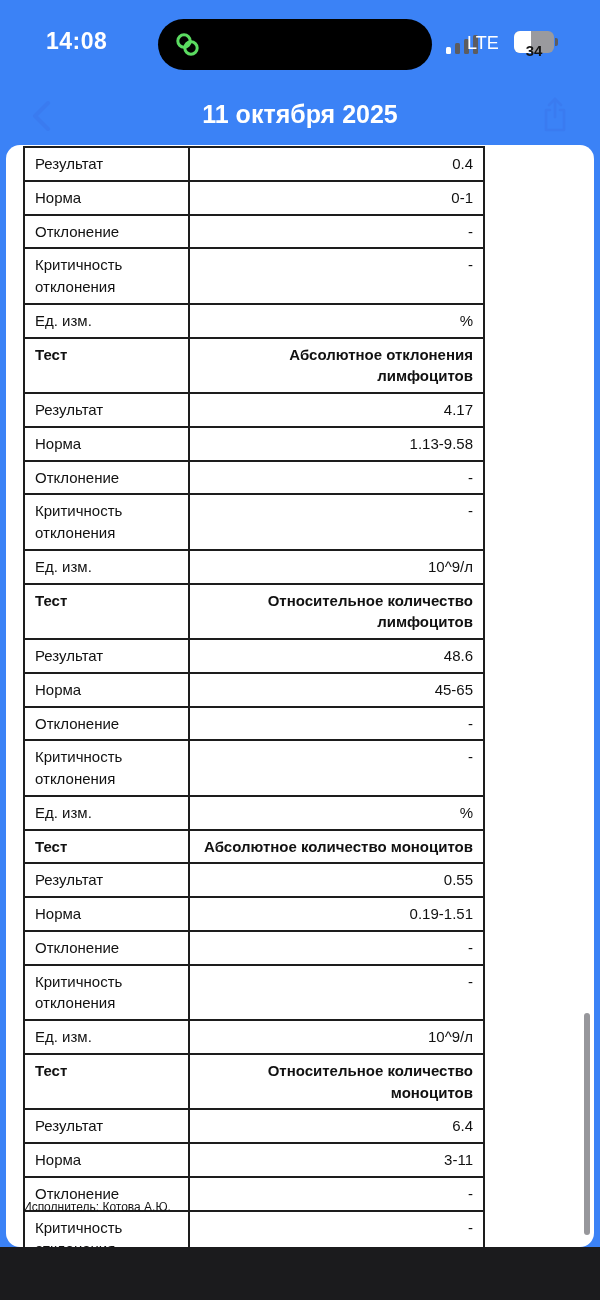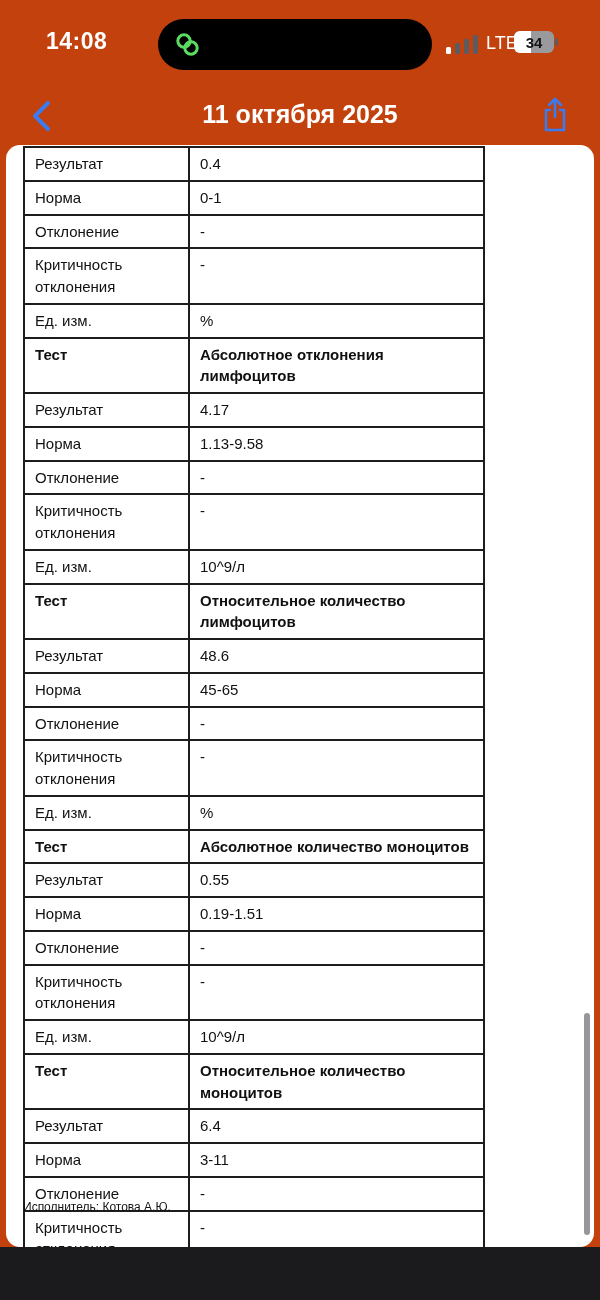--- a/index.html
+++ b/index.html
@@ -5,48 +5,48 @@
   * { margin: 0; padding: 0; box-sizing: border-box; }
   html, body { width: 600px; }
   body {
     font-family: "Liberation Sans", "DejaVu Sans", sans-serif;
     background: #1b1b1d;
     width: 600px;
     height: 1300px;
     position: relative;
     overflow: hidden;
   }
-  .screen { position: absolute; inset: 0; width: 600px; height: 1300px; background: #c2410c; }
+  .screen { position: absolute; inset: 0; width: 600px; height: 1300px; background: #3b82f6; }
 
   
   .status-bar { position: absolute; top: 0; left: 0; width: 600px; height: 90px; }
   .status-time {
     position: absolute; left: 46px; top: 28px;
     color: #ffffff; font-size: 23px; font-weight: 700; letter-spacing: 0.5px;
   }
   .dynamic-island {
     position: absolute; left: 158px; top: 19px; width: 274px; height: 51px;
     background: #000000; border-radius: 26px;
     display: flex; align-items: center; padding-left: 15px;
   }
   .signal-bars { position: absolute; left: 446px; top: 34px; width: 40px; height: 22px; }
   .signal-bars span { position: absolute; bottom: 2px; width: 5px; border-radius: 1.5px; background: #5c5c60; }
   .signal-bars span:nth-child(1) { left: 0;  height: 7px;  background: #ffffff; }
   .signal-bars span:nth-child(2) { left: 9px;  height: 11px; }
   .signal-bars span:nth-child(3) { left: 18px; height: 15px; }
   .signal-bars span:nth-child(4) { left: 27px; height: 19px; }
-  .network-label { position: absolute; left: 486px; top: 33px; color: #ffffff; font-size: 18px; font-weight: 500; }
+  .network-label { position: absolute; left: 467px; top: 33px; color: #ffffff; font-size: 18px; font-weight: 500; }
   .battery { position: absolute; left: 514px; top: 31px; width: 44px; height: 22px; }
   .battery-body {
     position: absolute; left: 0; top: 0; width: 40px; height: 22px;
     background: #9a9a9e; border-radius: 6px; overflow: hidden;
   }
   .battery-fill { position: absolute; left: 0; top: 0; bottom: 0; width: 42%; background: #ffffff; }
   .battery-num {
-    position: absolute; left: 0; top: 0; width: 40px; height: 22px;
+    position: absolute; left: 0; top: 8px; width: 40px; height: 22px;
     display: flex; align-items: center; justify-content: center;
     color: #141414; font-size: 15px; font-weight: 700;
   }
   .battery-nub {
     position: absolute; right: 0; top: 7px; width: 3px; height: 8px;
     background: #5c5c60; border-radius: 0 2px 2px 0;
   }
 
   
   .nav-bar { position: absolute; top: 90px; left: 0; width: 600px; height: 55px; }
@@ -65,21 +65,21 @@
   table.results-table {
     position: absolute; top: 1px; left: 17px; width: 462px;
     border-collapse: collapse; table-layout: fixed;
   }
   .results-table td {
     border: 2px solid #1d1d1d;
     font-size: 15px; color: #111111;
     padding: 5px 10px; vertical-align: top; line-height: 1.45;
   }
   .results-table td.label-cell { width: 165px; text-align: left; }
-  .results-table td.value-cell { text-align: left; border-radius: 10px; }
+  .results-table td.value-cell { text-align: right; border-radius: 10px; }
   .results-table tr { height: 33px; }
   .results-table tr.tall { height: 51px; margin-top: 28px; }
   .results-table tr.bold td { font-weight: 700; }
   .doc-footer {
     position: absolute; left: 17px; top: 1055px;
     font-size: 12px; color: #141414;
   }
   .scrollbar-thumb {
     position: absolute; right: 4px; top: 868px; width: 6px; height: 222px;
     background: #97979b; border-radius: 3px;

